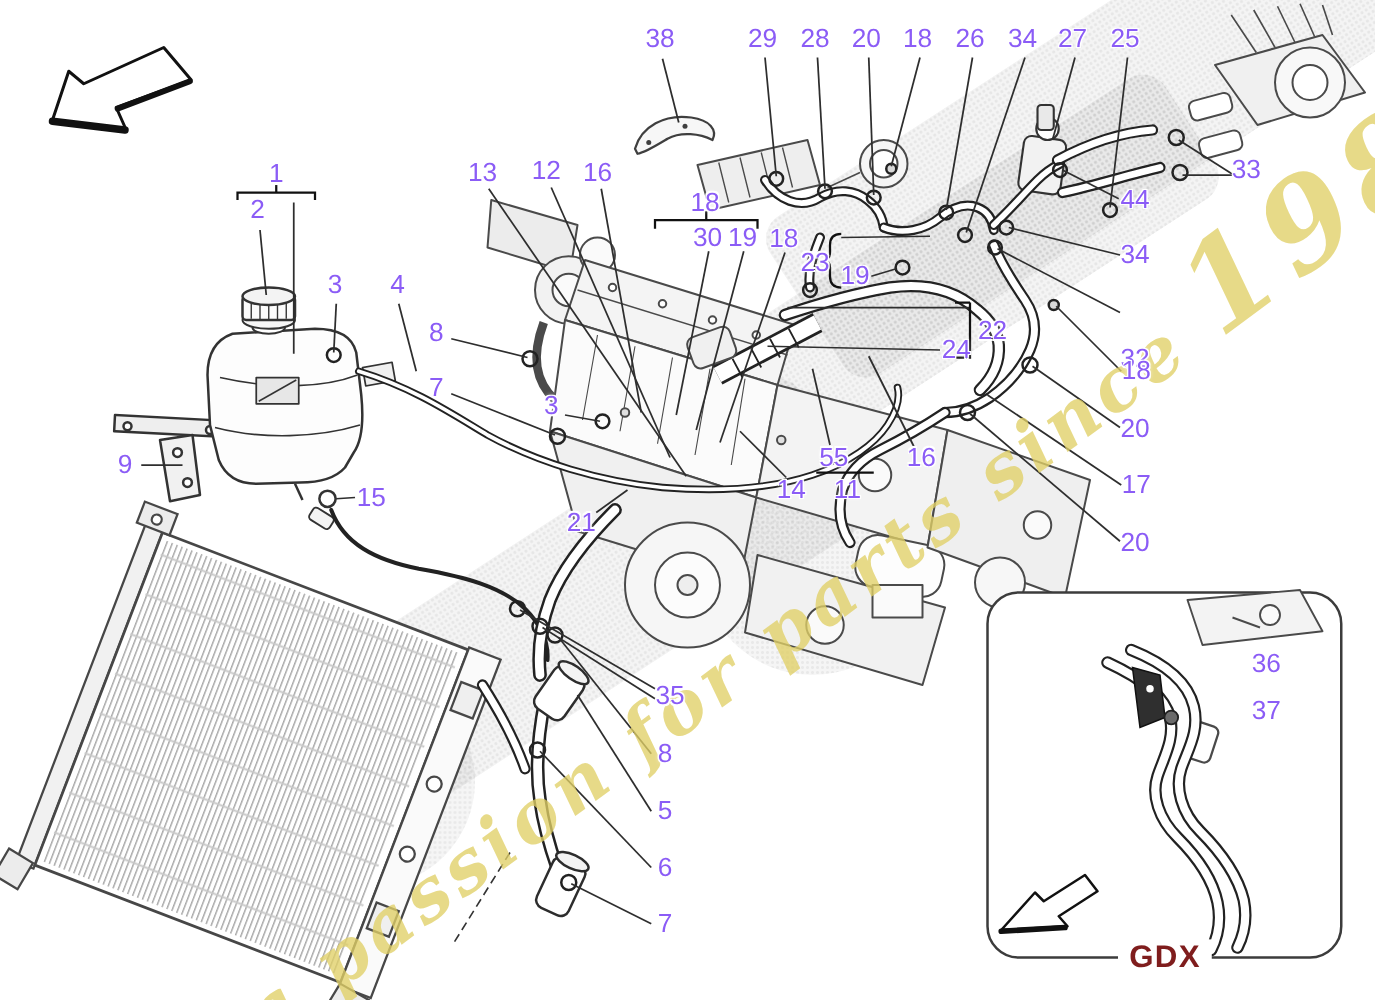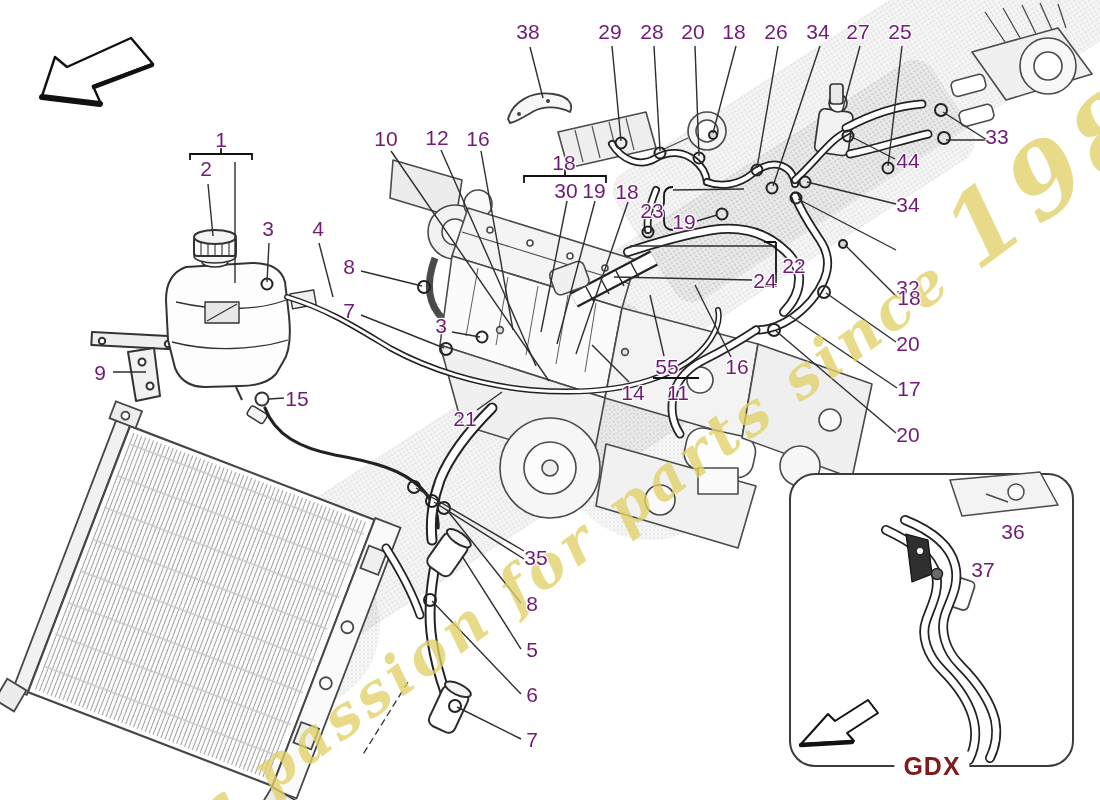--- a/index.html
+++ b/index.html
@@ -25,21 +25,21 @@
     transform:rotate(-36.5deg); transform-origin:0 50%;
     white-space:nowrap; pointer-events:none;
     font-family:"DejaVu Serif", serif; font-style:italic; font-weight:bold;
     color:rgba(224,207,102,0.78); font-size:58px; letter-spacing:5px;
   }
   .wm-text .year { font-size:98px; letter-spacing:10px; }
   
   .art { position:absolute; left:0; top:0; }
   .callout {
     position:absolute; transform:translate(-50%,-50%);
-    font-size:21px; color:#701a75; line-height:1; font-weight:400;
+    font-size:21px; color:#8b5cf6; line-height:1; font-weight:400;
     text-shadow:1px 1px 0 #fff,-1px -1px 0 #fff,1px -1px 0 #fff,-1px 1px 0 #fff,0 0 4px #fff;
   }
   .gdx-label {
     position:absolute; left:932px; top:766px; transform:translate(-50%,-50%);
     background:#ffffff; padding:0 9px; font-weight:bold; font-size:25px; color:#7f1d1d;
     letter-spacing:1px;
   }
 </style>
 </head>
 <body>
@@ -374,21 +374,21 @@
       <div class="callout" style="left: 900px; top: 31px;">25</div>
       <div class="callout" style="left: 221px; top: 139px;">1</div>
       <div class="callout" style="left: 206px; top: 168px;">2</div>
       <div class="callout" style="left: 268px; top: 228px;">3</div>
       <div class="callout" style="left: 318px; top: 228px;">4</div>
       <div class="callout" style="left: 349px; top: 266px;">8</div>
       <div class="callout" style="left: 349px; top: 310px;">7</div>
       <div class="callout" style="left: 441px; top: 325px;">3</div>
       <div class="callout" style="left: 100px; top: 372px;">9</div>
       <div class="callout" style="left: 297px; top: 398px;">15</div>
-      <div class="callout" style="left: 386px; top: 138px;">10</div>
+      <div class="callout" style="left: 386px; top: 138px;">13</div>
       <div class="callout" style="left: 437px; top: 137px;">12</div>
       <div class="callout" style="left: 478px; top: 138px;">16</div>
       <div class="callout" style="left: 564px; top: 162px;">18</div>
       <div class="callout" style="left: 566px; top: 190px;">30</div>
       <div class="callout" style="left: 594px; top: 190px;">19</div>
       <div class="callout" style="left: 627px; top: 191px;">18</div>
       <div class="callout" style="left: 652px; top: 210px; text-align: center;">23</div>
       <div class="callout" style="left: 684px; top: 221px;">19</div>
       <div class="callout" style="left: 794px; top: 265px;">22</div>
       <div class="callout" style="left: 765px; top: 280px;">24</div>
@@ -404,18 +404,18 @@
       <div class="callout" style="left: 909px; top: 297px;">18</div>
       <div class="callout" style="left: 908px; top: 343px;">20</div>
       <div class="callout" style="left: 909px; top: 388px;">17</div>
       <div class="callout" style="left: 908px; top: 434px;">20</div>
       <div class="callout" style="left: 536px; top: 557px;">35</div>
       <div class="callout" style="left: 532px; top: 603px;">8</div>
       <div class="callout" style="left: 532px; top: 649px;">5</div>
       <div class="callout" style="left: 532px; top: 694px;">6</div>
       <div class="callout" style="left: 532px; top: 739px;">7</div>
       <div class="callout" style="left: 1013px; top: 531px;">36</div>
-      <div class="callout" style="left: 983px; top: 569px;">37</div>
+      <div class="callout" style="left: 1013px; top: 569px;">37</div>
     </div>
 
   <div class="gdx-label">GDX</div>
 
 </div>
 
 </body></html>

